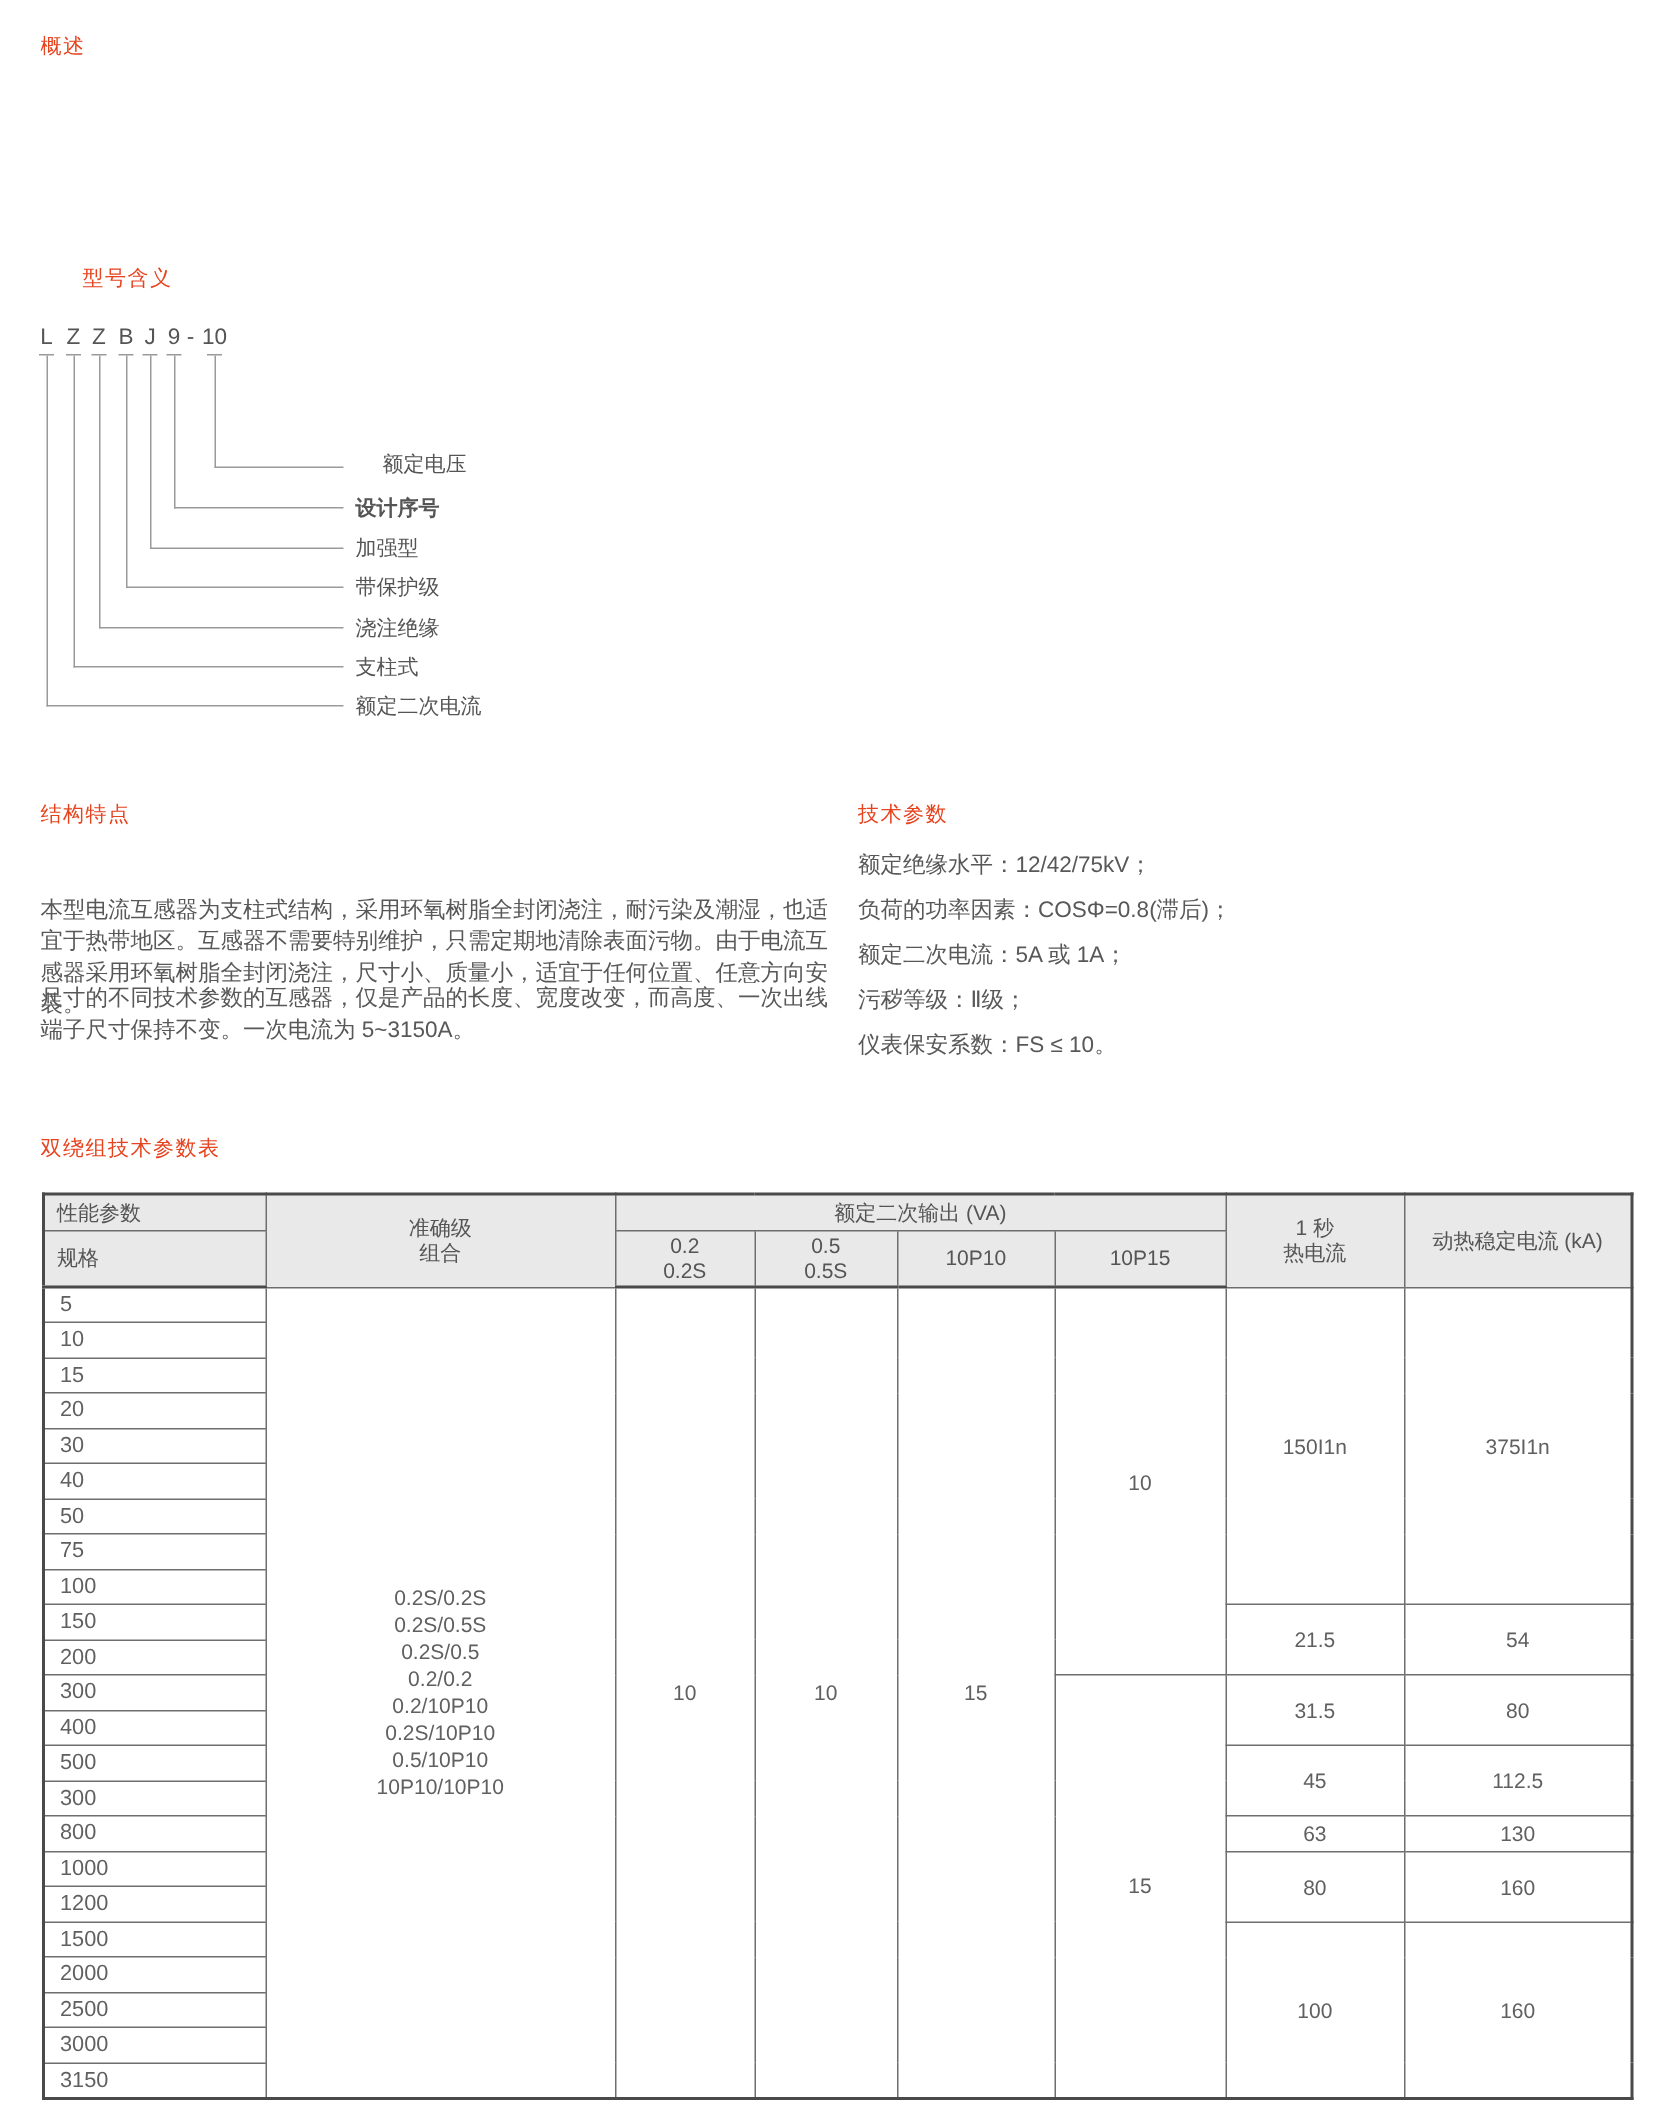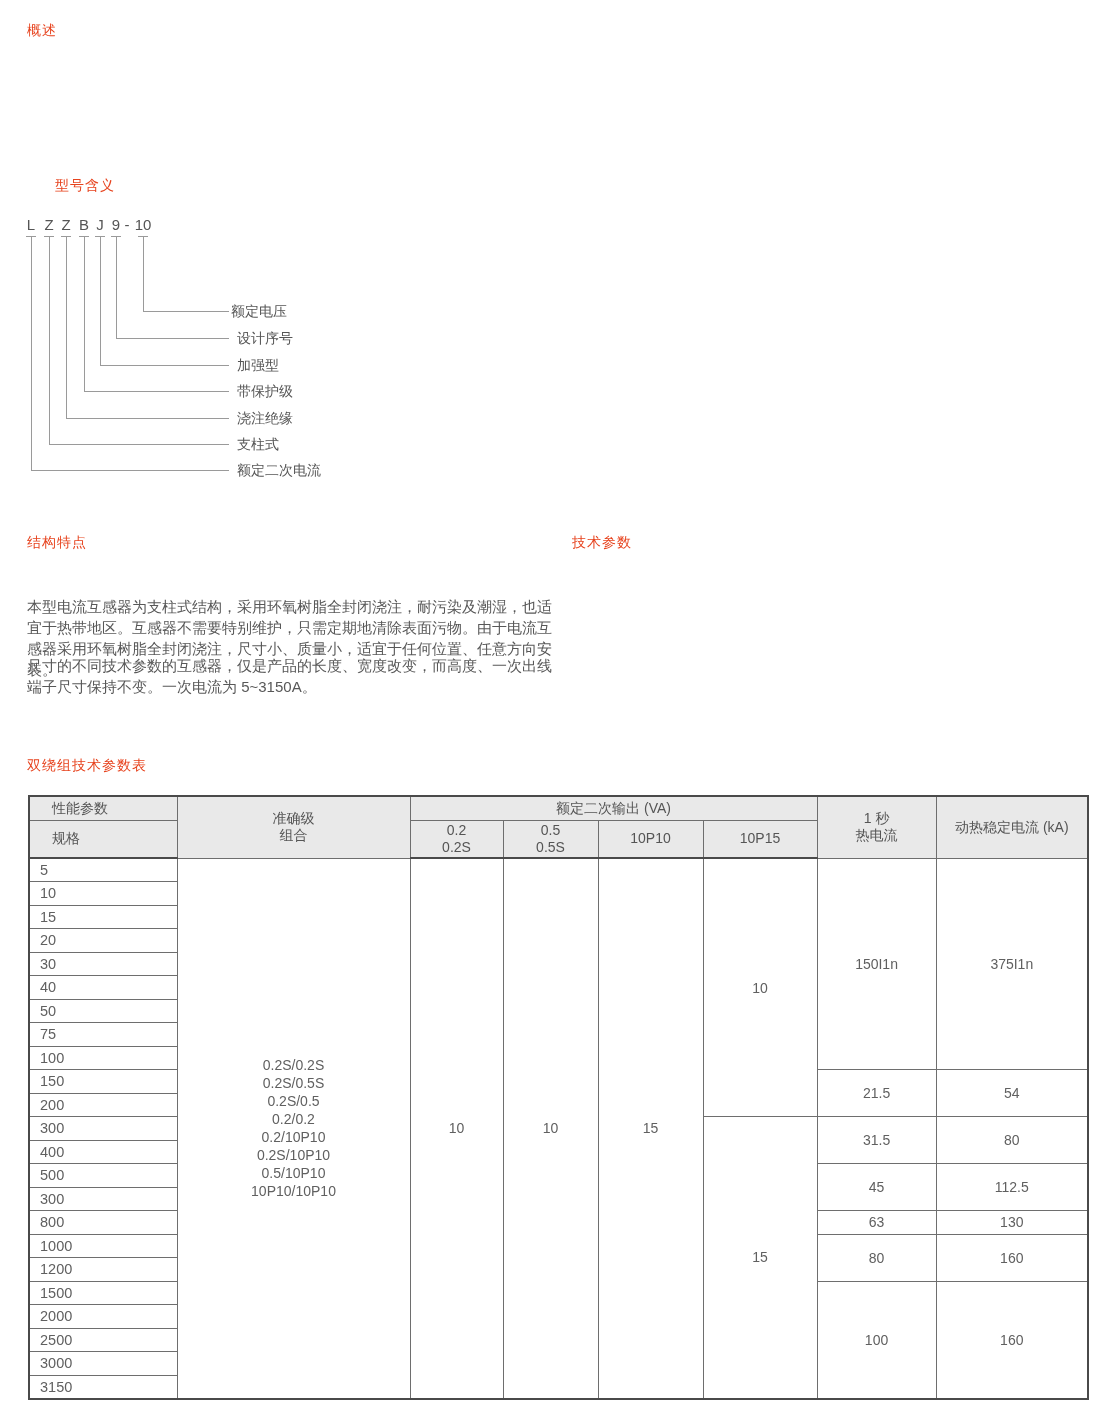--- a/index.html
+++ b/index.html
@@ -16,21 +16,21 @@
   
   .tech-item{color:#585858;font-size:15px;line-height:30px;}
   
   table.spec{position:absolute;left:28px;top:795px;width:1061px;border-collapse:collapse;
              table-layout:fixed;border:2px solid #4a4a4a;}
   table.spec th,table.spec td{border:1px solid #6e6e6e;padding:0;color:#555;}
   table.spec thead th{background:#e9e9e9;font-weight:normal;font-size:14px;text-align:center;
                       white-space:pre-line;line-height:17px;}
   table.spec thead tr.h1{height:24px;}
   table.spec thead tr.h2{height:38px;}
-  table.spec thead th.left{text-align:left;padding-left:22px;}
+  table.spec thead th.left{text-align:left;padding-left:8px;}
   table.spec thead tr.h2 th{border-bottom:2px solid #4a4a4a;}
   table.spec tbody tr{height:23.5px;}
   table.spec td{font-size:14px;text-align:center;color:#606060;}
   table.spec td.spec-cell{text-align:left;padding-left:10px;font-size:14.5px;}
   table.spec td.accuracy-cell{white-space:pre-line;line-height:18px;}
 </style>
 </head>
 <body>
 
 <div class="page">
@@ -43,24 +43,24 @@
       <span class="dia-token" style="left: 4px;">L</span>
       <span class="dia-token" style="left: 22px;">Z</span>
       <span class="dia-token" style="left: 39px;">Z</span>
       <span class="dia-token" style="left: 57px;">B</span>
       <span class="dia-token" style="left: 73px;">J</span>
       <span class="dia-token" style="left: 89px;">9</span>
       <span class="dia-token" style="left: 100px;">-</span>
       <span class="dia-token" style="left: 116px;">10</span>
       <div class="dia-tick" style="left: 111px; top: 26px;"></div>
       <div class="dia-conn" style="left: 116px; top: 27px; width: 85px; height: 74px;"></div>
-      <div class="dia-label" style="left: 204px; top: 91px;">额定电压</div>
+      <div class="dia-label" style="left: 228px; top: 91px; font-family: Liberation Mono, monospace;">额定电压</div>
       <div class="dia-tick" style="left: 84px; top: 26px;"></div>
       <div class="dia-conn" style="left: 89px; top: 27px; width: 112px; height: 101px;"></div>
-      <div class="dia-label" style="left: 210px; top: 118px;">设计序号</div>
+      <div class="dia-label" style="left: 210px; top: 118px; font-weight: bold;">设计序号</div>
       <div class="dia-tick" style="left: 68px; top: 26px;"></div>
       <div class="dia-conn" style="left: 73px; top: 27px; width: 128px; height: 128px;"></div>
       <div class="dia-label" style="left: 210px; top: 145px;">加强型</div>
       <div class="dia-tick" style="left: 52px; top: 26px;"></div>
       <div class="dia-conn" style="left: 57px; top: 27px; width: 144px; height: 154px;"></div>
       <div class="dia-label" style="left: 210px; top: 171px;">带保护级</div>
       <div class="dia-tick" style="left: 34px; top: 26px;"></div>
       <div class="dia-conn" style="left: 39px; top: 27px; width: 162px; height: 181px;"></div>
       <div class="dia-label" style="left: 210px; top: 198px;">浇注绝缘</div>
       <div class="dia-tick" style="left: 17px; top: 26px;"></div>
@@ -69,20 +69,27 @@
       <div class="dia-tick" style="left: -1px; top: 26px;"></div>
       <div class="dia-conn" style="left: 4px; top: 27px; width: 197px; height: 233px;"></div>
       <div class="dia-label" style="left: 210px; top: 250px;">额定二次电流</div>
     </div>
 
   <h2 class="heading" style="left:27px;top:522px;">结构特点</h2>
   <div class="para" style="left:27px;top:568px;width:537px;margin-top:28px;">本型电流互感器为支柱式结构，采用环氧树脂全封闭浇注，耐污染及潮湿，也适宜于热带地区。互感器不需要特别维护，只需定期地清除表面污物。由于电流互感器采用环氧树脂全封闭浇注，尺寸小、质量小，适宜于任何位置、任意方向安装。</div>
   <div class="para" style="left:27px;top:655px;width:537px;">尺寸的不同技术参数的互感器，仅是产品的长度、宽度改变，而高度、一次出线端子尺寸保持不变。一次电流为 5~3150A。</div>
 
   <h2 class="heading" style="left:572px;top:522px;">技术参数</h2>
+  <div style="position:absolute;left:572px;top:562px;width:540px;">
+      <div class="tech-item">额定绝缘水平：12/42/75kV；</div>
+      <div class="tech-item">负荷的功率因素：COSΦ=0.8(滞后)；</div>
+      <div class="tech-item">额定二次电流：5A 或 1A；</div>
+      <div class="tech-item">污秽等级：Ⅱ级；</div>
+      <div class="tech-item">仪表保安系数：FS ≤ 10。</div>
+    </div>
 
   <h2 class="heading" style="left:27px;top:745px;">双绕组技术参数表</h2>
 
   <table class="spec">
     <colgroup>
       <col style="width:148px">
         <col style="width:233px">
         <col style="width:93px">
         <col style="width:95px">
       <col style="width:105px">

